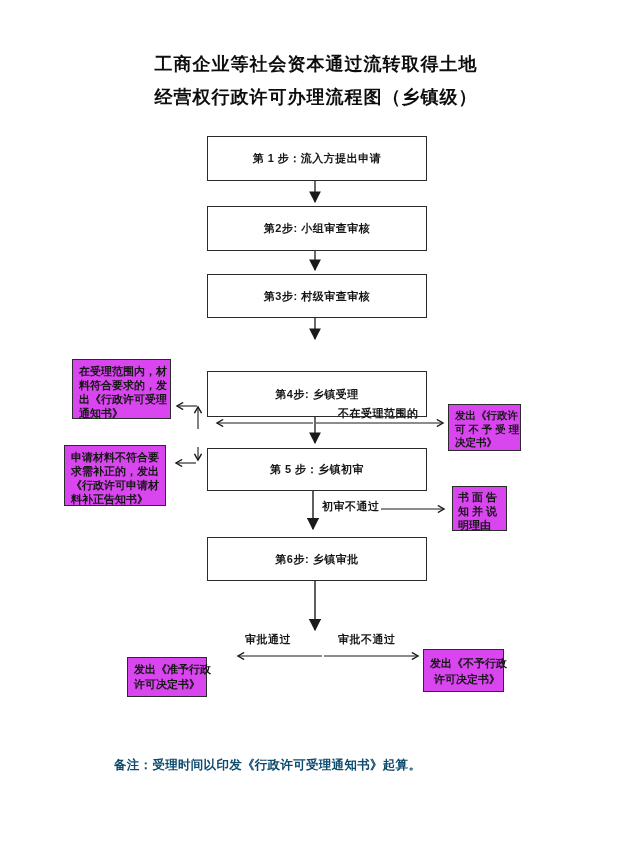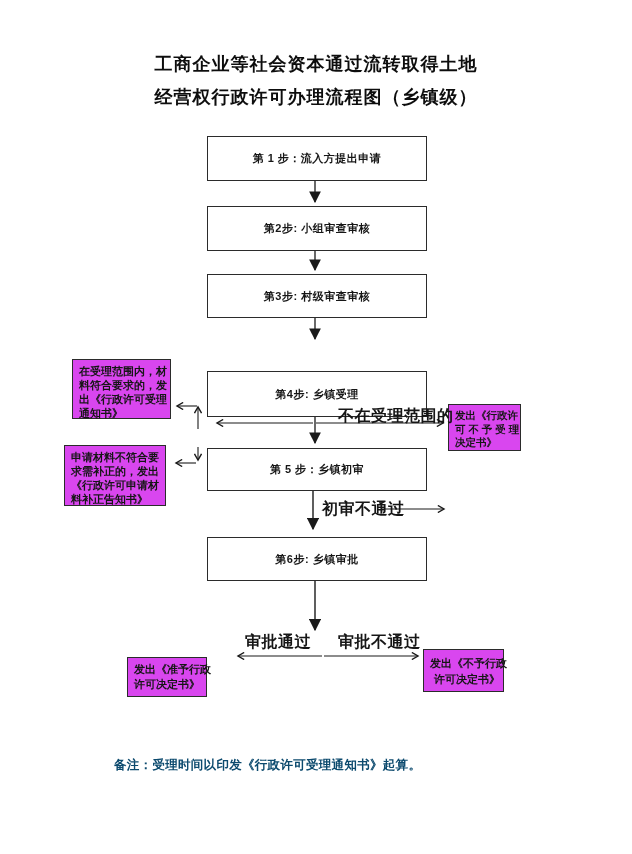--- a/index.html
+++ b/index.html
@@ -43,21 +43,21 @@
     font-size:11px;
     line-height:14px;
     color:#161616;
     padding:4px 5px 2px 6px;
     white-space:nowrap;
   }
   .sidebox .ln{white-space:nowrap;}
   .edge-label{
     position:absolute;
     font-weight:bold;
-    font-size:16px;
+    font-size:11px;
     color:#161616;
     white-space:nowrap;
     letter-spacing:0.5px;
   }
   .note{
     position:absolute;
     left:114px;top:757px;
     font-weight:bold;
     font-size:12.5px;
     letter-spacing:0.3px;
@@ -164,20 +164,25 @@
     <div class="ln">决定书》</div>
   </div>
 
   <div class="sidebox" style="left:64px;top:445px;width:102px;height:61px;">
     <div class="ln">申请材料不符合要</div>
     <div class="ln">求需补正的，发出</div>
     <div class="ln">《行政许可申请材</div>
     <div class="ln">料补正告知书》</div>
   </div>
 
+  <div class="sidebox" style="left:452px;top:486px;width:55px;height:45px;padding:3px 4px 2px 5px;">
+    <div class="ln">书 面 告</div>
+    <div class="ln">知 并 说</div>
+    <div class="ln">明理由</div>
+  </div>
 
   <div class="sidebox" style="left:127px;top:657px;width:80px;height:40px;line-height:15px;">
     <div class="ln">发出《准予行政</div>
     <div class="ln">许可决定书》</div>
   </div>
 
   <div class="sidebox" style="left:423px;top:649px;width:81px;height:43px;line-height:16px;padding-top:5px;">
     <div class="ln">发出《不予行政</div>
     <div class="ln" style="padding-left:4px;">许可决定书》</div>
   </div>

